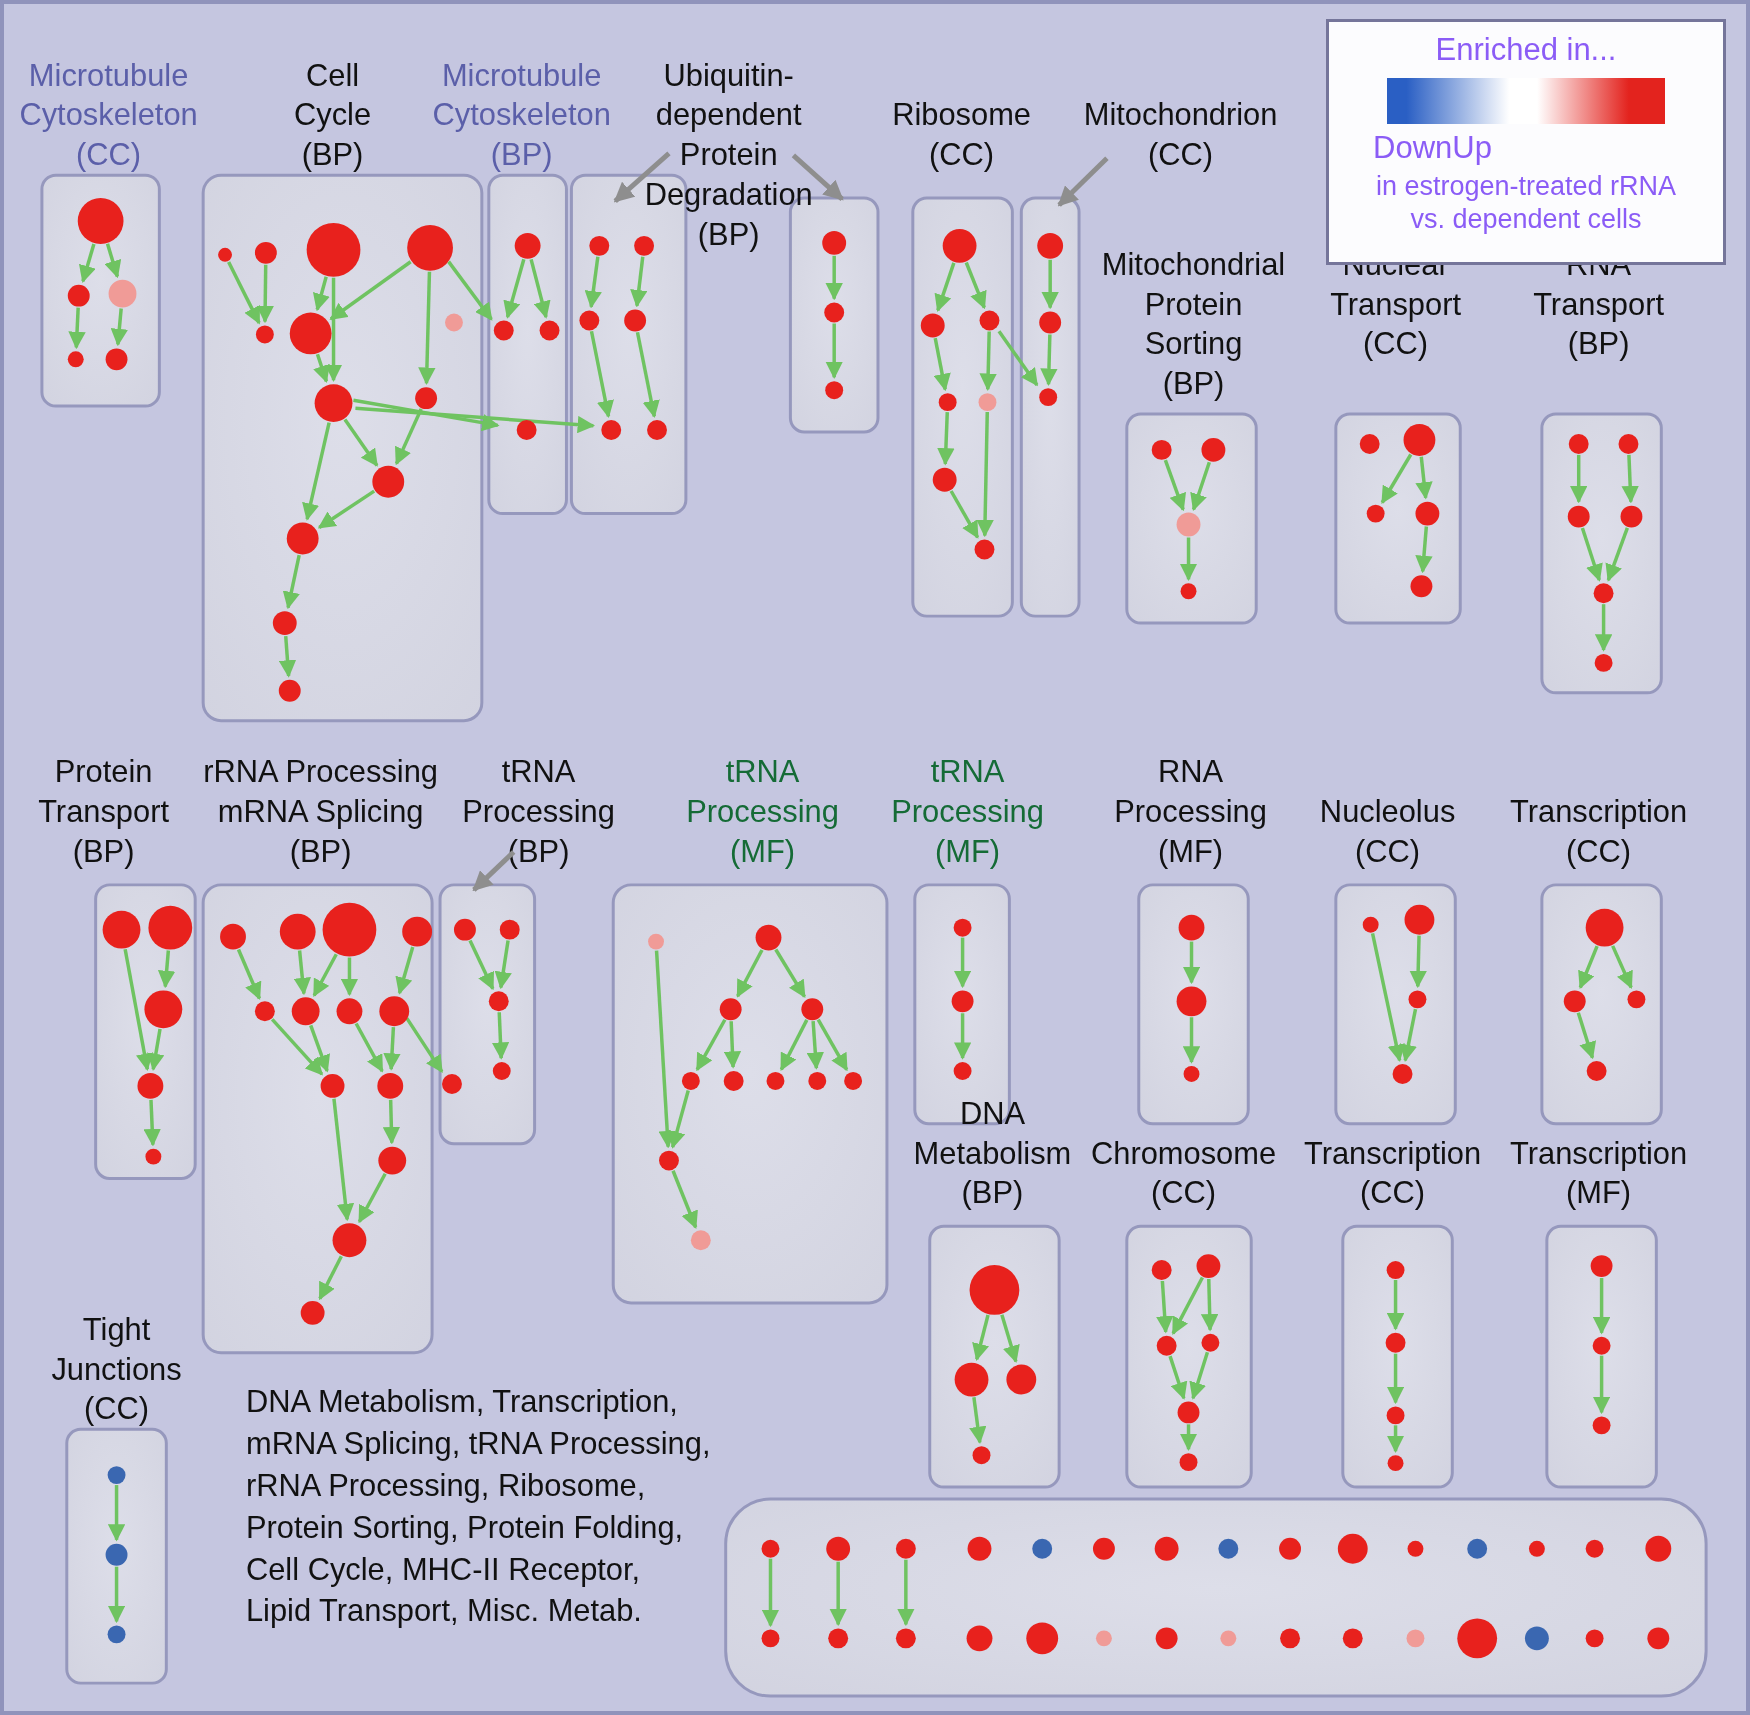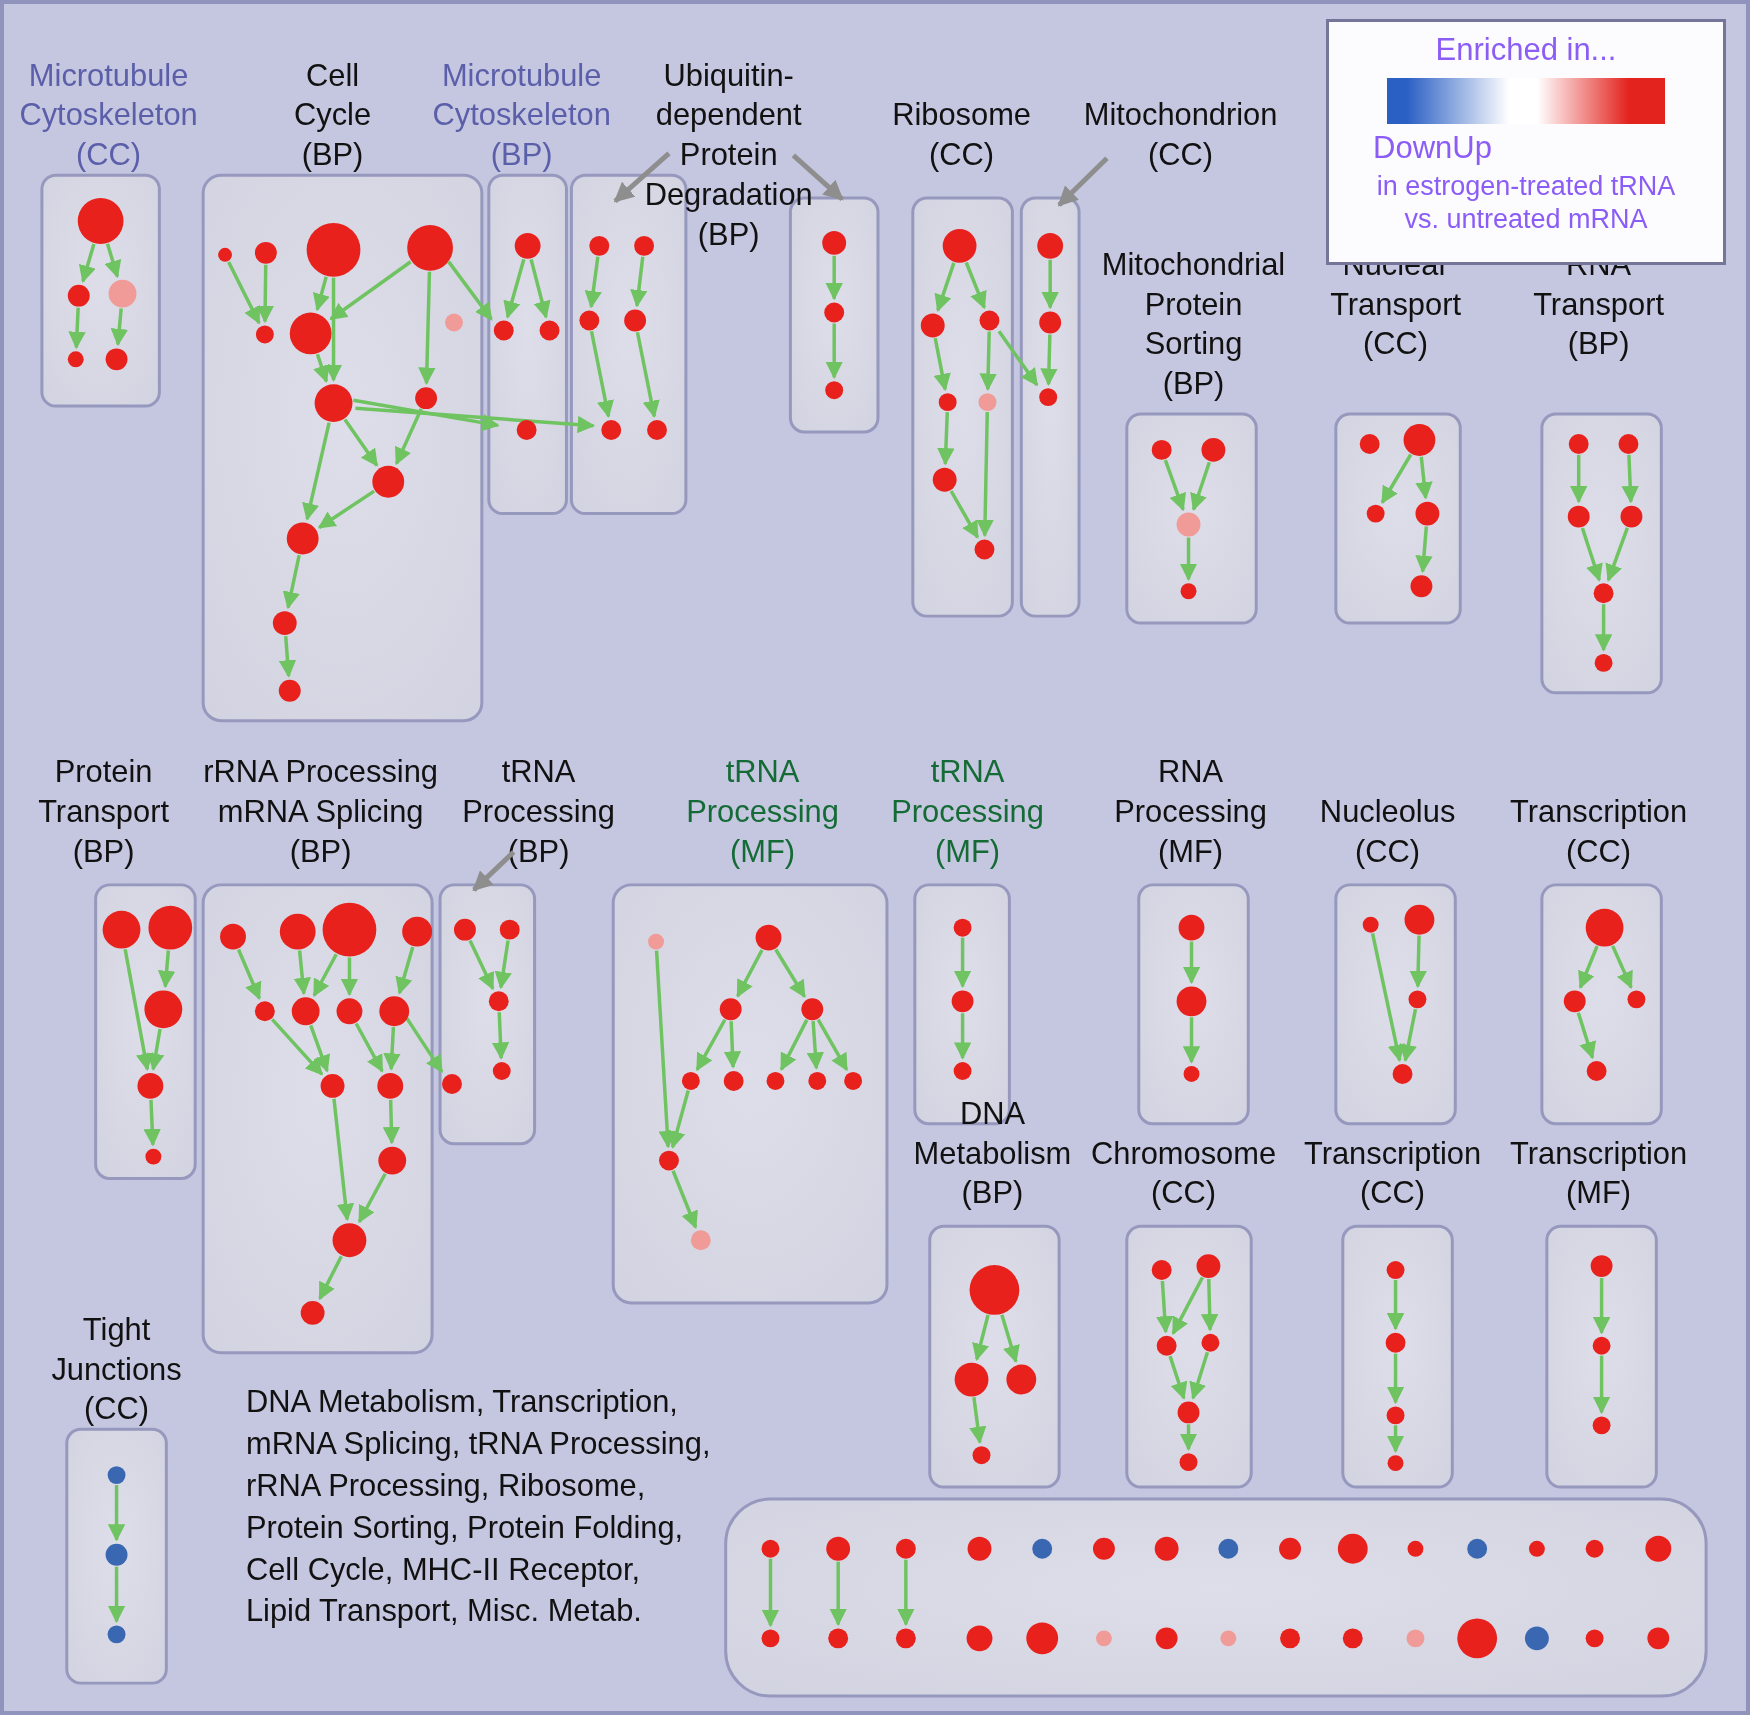--- a/index.html
+++ b/index.html
@@ -376,16 +376,16 @@
       </g>
     </svg>
 
   <div class="legend" id="legend" style="border-color: rgb(117, 117, 154);">
     <div class="legend-title">Enriched in...</div>
     <div class="legend-bar" id="legend-bar" style="background: linear-gradient(90deg, rgb(42, 95, 196) 0%, rgb(42, 95, 196) 7%, rgb(255, 255, 255) 44%, rgb(255, 255, 255) 54%, rgb(227, 35, 30) 87%, rgb(227, 35, 30) 100%);"></div>
     <div class="legend-row">
       <span>Down</span>
       <span>Up</span>
     </div>
-    <div class="legend-sub">in estrogen-treated tRNA</div>
-    <div class="legend-sub">vs. untreated mRNA</div>
+    <div class="legend-sub">in estrogen-treated rRNA</div>
+    <div class="legend-sub">vs. dependent cells</div>
   </div>
 </div>
 
 </body></html>

